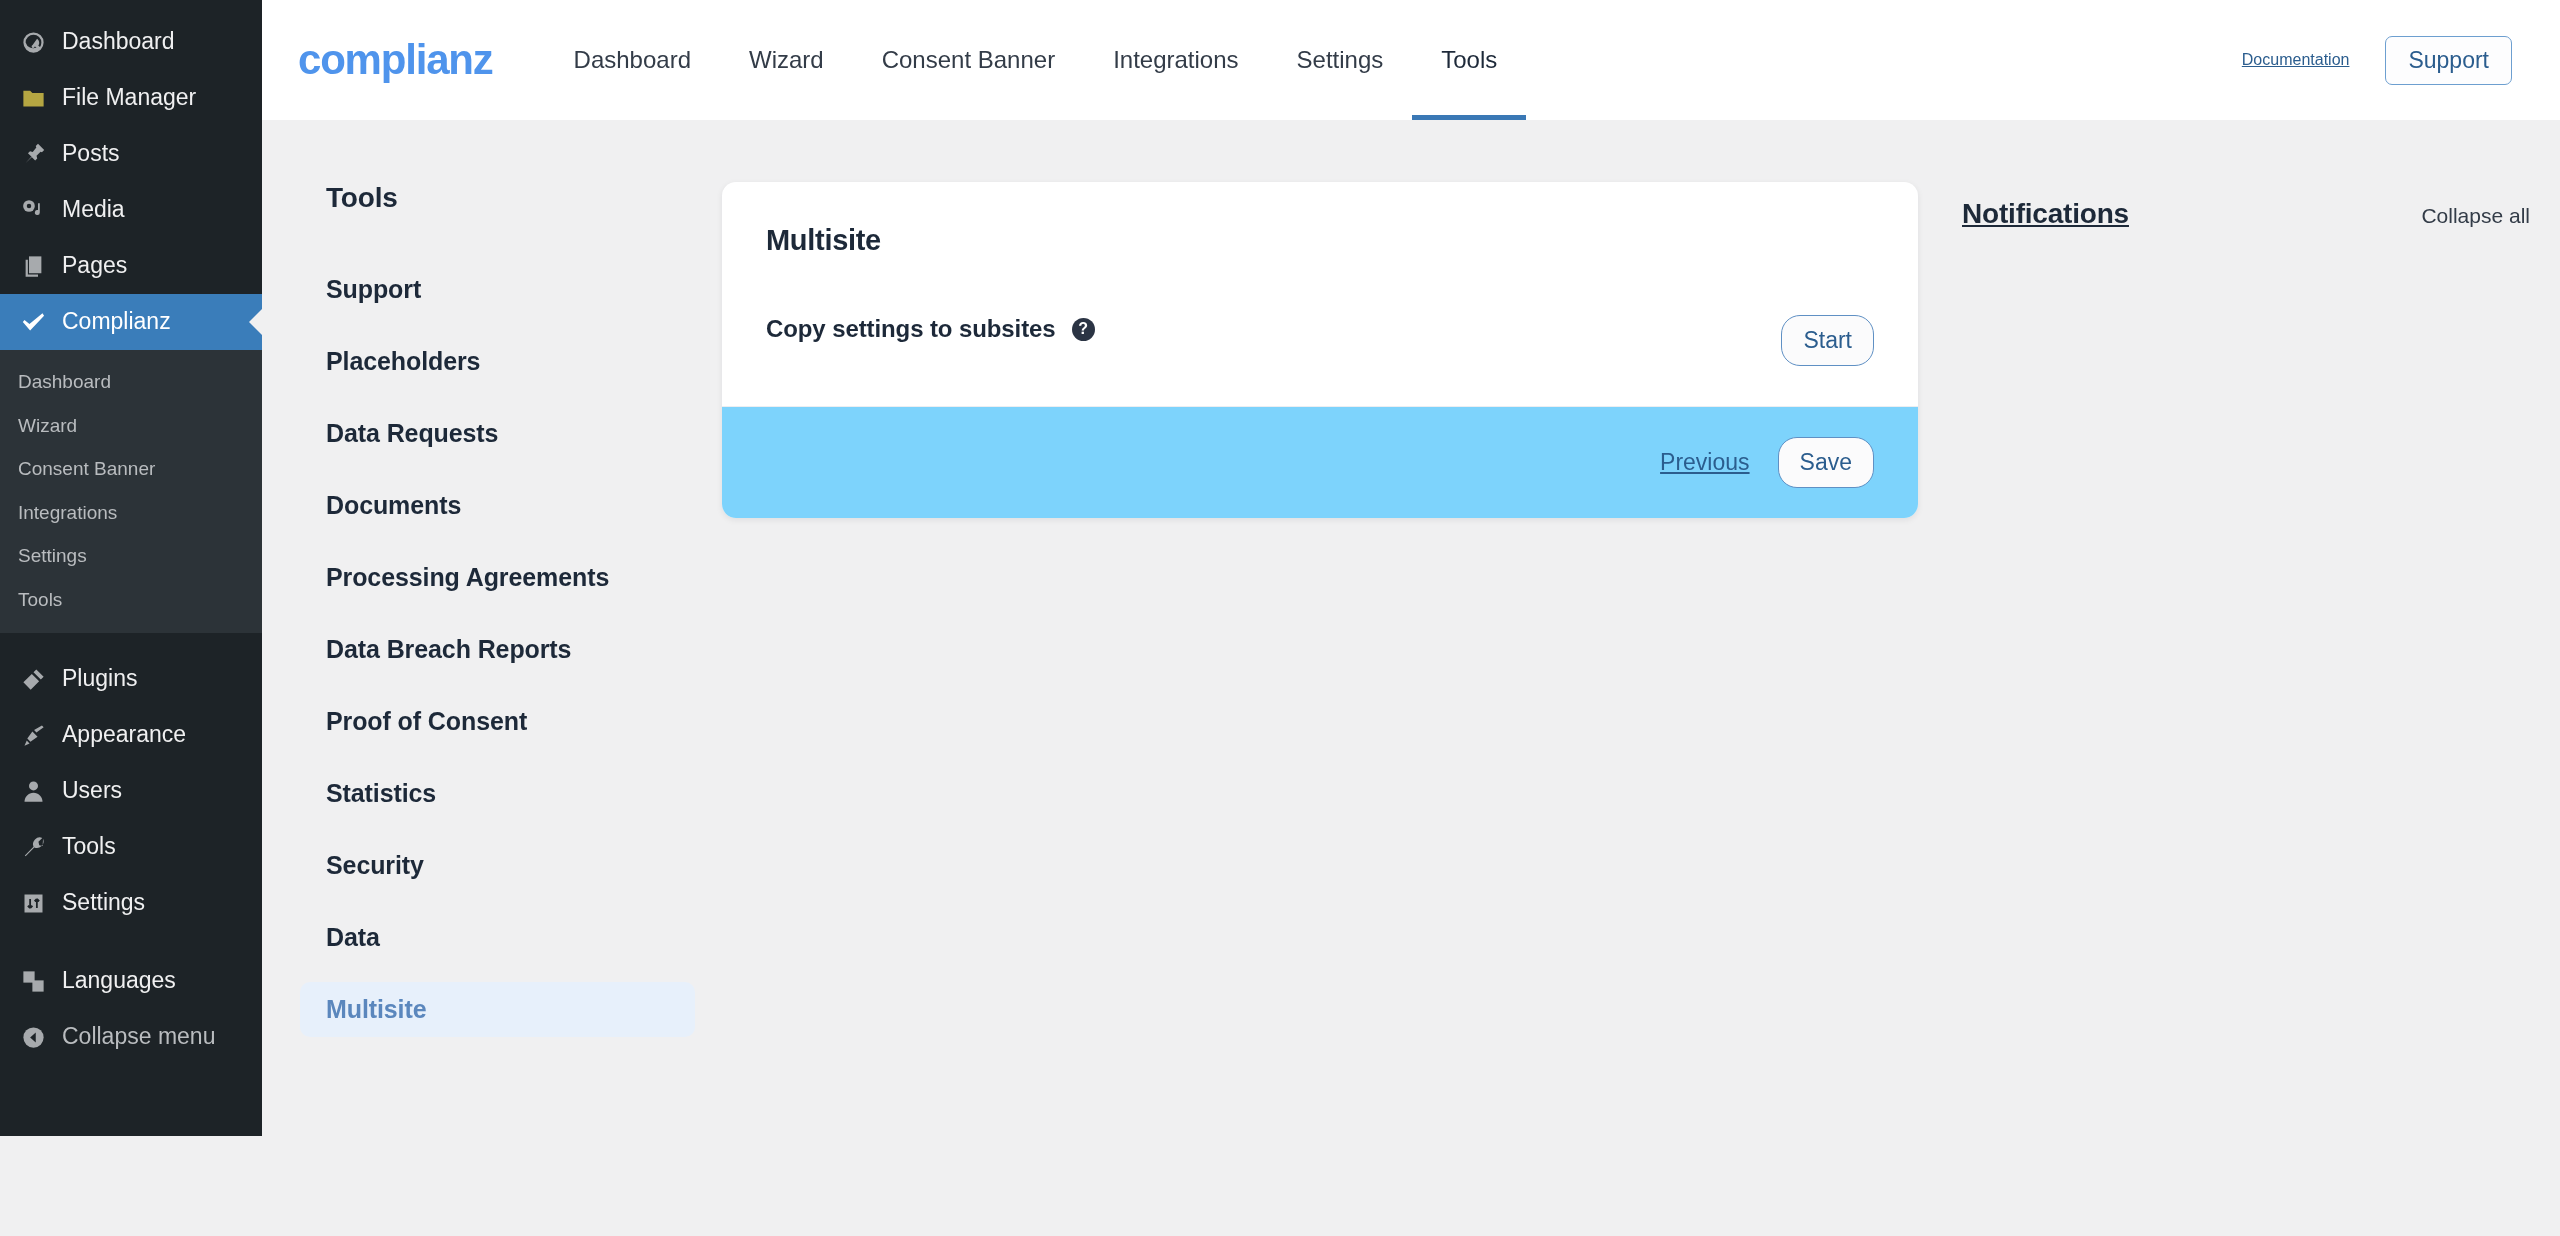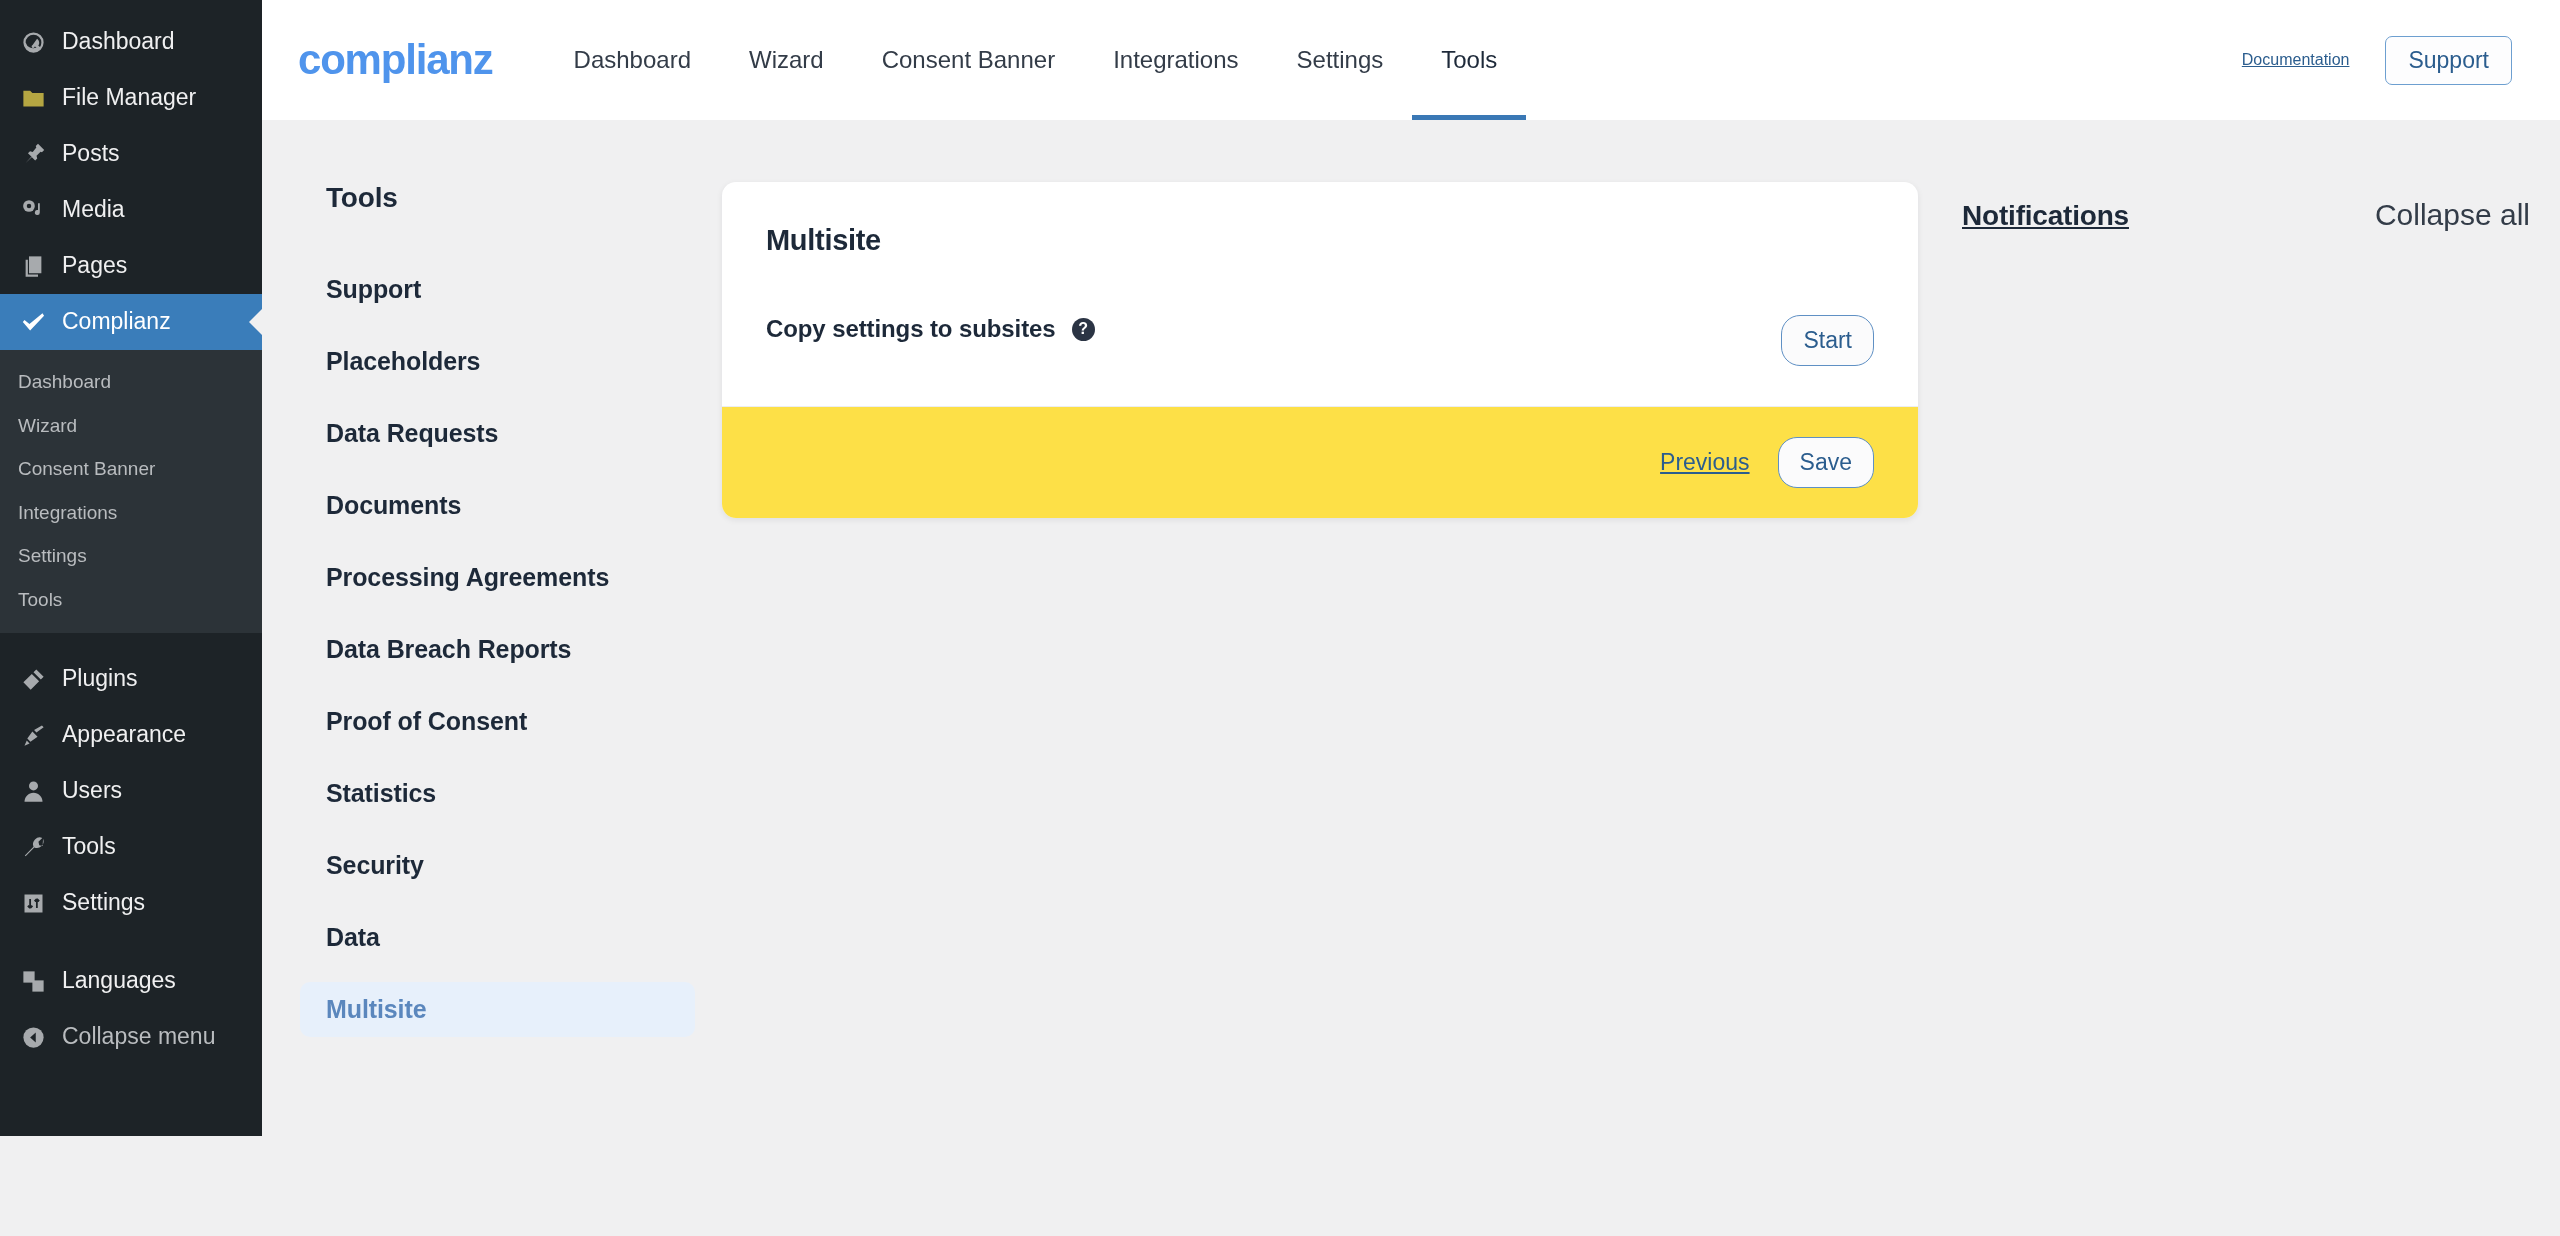--- a/index.html
+++ b/index.html
@@ -215,21 +215,21 @@
     border: 1px solid #5f90c4;
     border-radius: 19px;
     padding: 10px 21px;
     background: #fbfbfc;
     line-height: 1.25;
   }
   .spacer { flex: 1; }
 
   .card-foot {
     border-top: 1px solid #eceef1;
-    background: #fde047;
+    background: #7dd3fc;
     padding: 28px 44px;
     display: flex;
     align-items: center;
     justify-content: flex-end;
     gap: 28px;
     min-height: 112px;
   }
   .prev-link {
     font-size: 23px;
     color: #2b5d8e;
@@ -244,21 +244,21 @@
     padding-top: 16px;
   }
   .notif-title {
     font-size: 28px;
     font-weight: 700;
     color: #1d2939;
     letter-spacing: -0.2px;
     text-decoration: underline;
   }
   .collapse-all {
-    font-size: 30px;
+    font-size: 21px;
     color: #333c48;
   }
 </style>
 </head>
 <body>
 
 <div class="page">
 
   <nav class="wp-sidebar">
 

